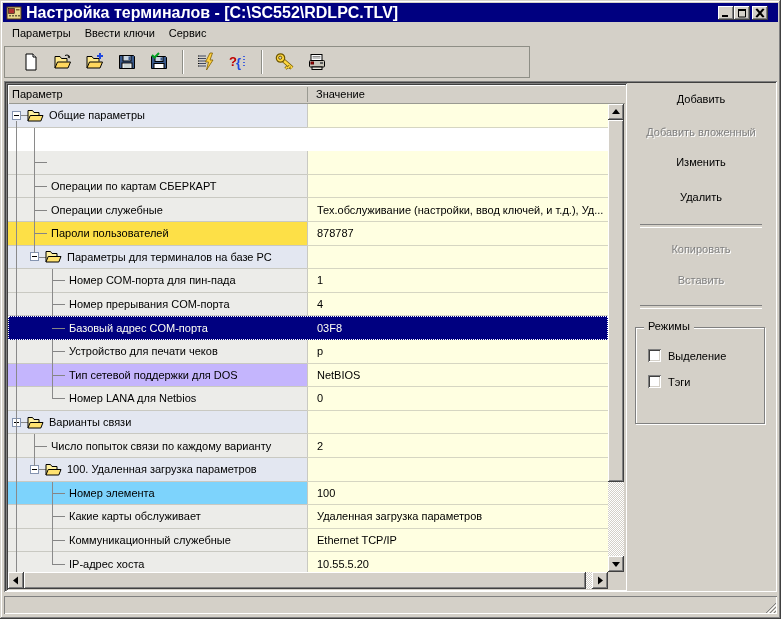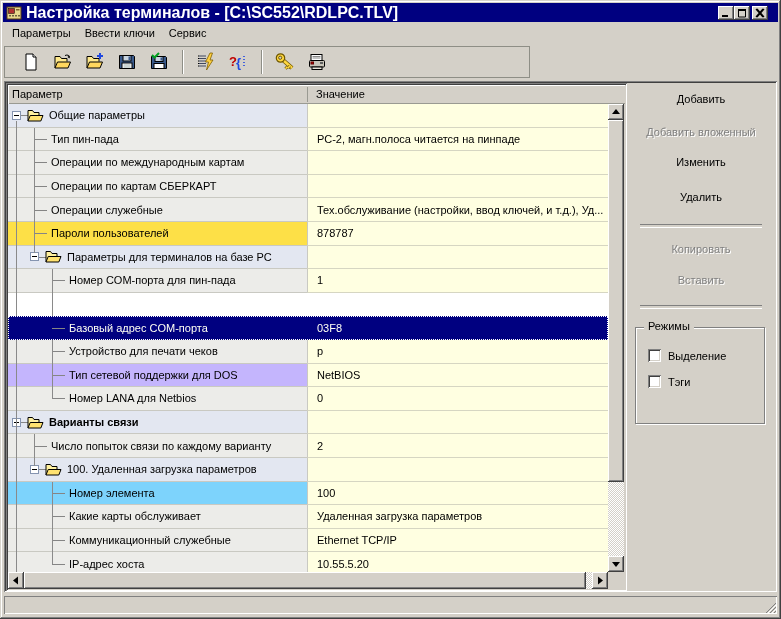--- a/index.html
+++ b/index.html
@@ -189,33 +189,23 @@
           <div class="dash" style="left: 12px; width: 8px; top: 50%;"></div>
           <div class="ebox" style="left: 4px; top: 50%; margin-top: -4.5px;"></div>
           <svg width="17" height="13" viewBox="0 0 17 13" style="position: absolute; top: 50%; margin-top: -6.5px; left: 19px;">
             <path d="M1 12 V1.5 h4.5 l1.5 2 H12 v2.5" fill="#FFF1A0" stroke="#000"></path>
             <path d="M1 12 l2.2-5.5 H16 L13.8 12 z" fill="#FFE270" stroke="#000"></path>
           </svg>
           <div class="lbl" style="left: 41px;">Общие параметры</div>
         </div>
         <div class="vcell"></div>
       </div>
-      <div class="row" style="top: 23.6px; height: 23.6px;">
+      <div class="row" style="top: 47.2px; height: 23.6px;">
         <div class="pcell" style="background: rgb(236, 236, 233);">
           <div class="dash" style="left: 26px; width: 13px; top: 50%;"></div>
-          <div class="lbl" style="left: 43px;">Тип пин-пада</div>
-        </div>
-        <div class="vcell">
-          <div class="vlbl">РС-2, магн.полоса читается на пинпаде</div>
-        </div>
-      </div>
-      <div class="row" style="top: 47.2px; height: 23.6px;">
-        <div class="pcell" style="background: rgb(236, 236, 233);">
-          <div class="dash" style="left: 26px; width: 13px; top: 50%;"></div>
-          <div class="lbl" style="left: 43px;">Операции по международным картам</div>
         </div>
         <div class="vcell"></div>
       </div>
       <div class="row" style="top: 70.8px; height: 23.6px;">
         <div class="pcell" style="background: rgb(236, 236, 233);">
           <div class="dash" style="left: 26px; width: 13px; top: 50%;"></div>
           <div class="lbl" style="left: 43px;">Операции по картам СБЕРКАРТ</div>
         </div>
         <div class="vcell"></div>
       </div>
@@ -251,20 +241,29 @@
       </div>
       <div class="row" style="top: 165.2px; height: 23.6px;">
         <div class="pcell" style="background: rgb(236, 236, 233);">
           <div class="dash" style="left: 44px; width: 13px; top: 50%;"></div>
           <div class="lbl" style="left: 61px;">Номер COM-порта для пин-пада</div>
         </div>
         <div class="vcell">
           <div class="vlbl">1</div>
         </div>
       </div>
+      <div class="row" style="top: 188.8px; height: 23.6px;">
+        <div class="pcell" style="background: rgb(236, 236, 233);">
+          <div class="dash" style="left: 44px; width: 13px; top: 50%;"></div>
+          <div class="lbl" style="left: 61px;">Номер прерывания COM-порта</div>
+        </div>
+        <div class="vcell">
+          <div class="vlbl">4</div>
+        </div>
+      </div>
       <div class="row sel" style="top: 212.4px; height: 23.6px;">
         <div class="pcell" style="background: rgb(0, 0, 128); padding-left: 44px;">
           <div class="dash" style="left: 44px; width: 13px; top: 50%;"></div>
           <div class="lbl" style="left: 61px;">Базовый адрес COM-порта</div>
         </div>
         <div class="vcell" style="background: rgb(0, 0, 128);">
           <div class="vlbl">03F8</div>
         </div>
       </div>
       <div class="row" style="top: 236px; height: 23.6px;">
@@ -295,21 +294,21 @@
         </div>
       </div>
       <div class="row" style="top: 306.8px; height: 23.6px;">
         <div class="pcell" style="background: rgb(227, 231, 241);">
           <div class="dash" style="left: 12px; width: 8px; top: 50%;"></div>
           <div class="ebox" style="left: 4px; top: 50%; margin-top: -4.5px;"></div>
           <svg width="17" height="13" viewBox="0 0 17 13" style="position: absolute; top: 50%; margin-top: -6.5px; left: 19px;">
             <path d="M1 12 V1.5 h4.5 l1.5 2 H12 v2.5" fill="#FFF1A0" stroke="#000"></path>
             <path d="M1 12 l2.2-5.5 H16 L13.8 12 z" fill="#FFE270" stroke="#000"></path>
           </svg>
-          <div class="lbl" style="left: 41px; font-weight: bold;">Варианты связи</div>
+          <div class="lbl" style="left: 41px;">Варианты связи</div>
         </div>
         <div class="vcell"></div>
       </div>
       <div class="row" style="top: 330.4px; height: 23.6px;">
         <div class="pcell" style="background: rgb(236, 236, 233);">
           <div class="dash" style="left: 26px; width: 13px; top: 50%;"></div>
           <div class="lbl" style="left: 43px;">Число попыток связи по каждому варианту</div>
         </div>
         <div class="vcell">
           <div class="vlbl">2</div>

